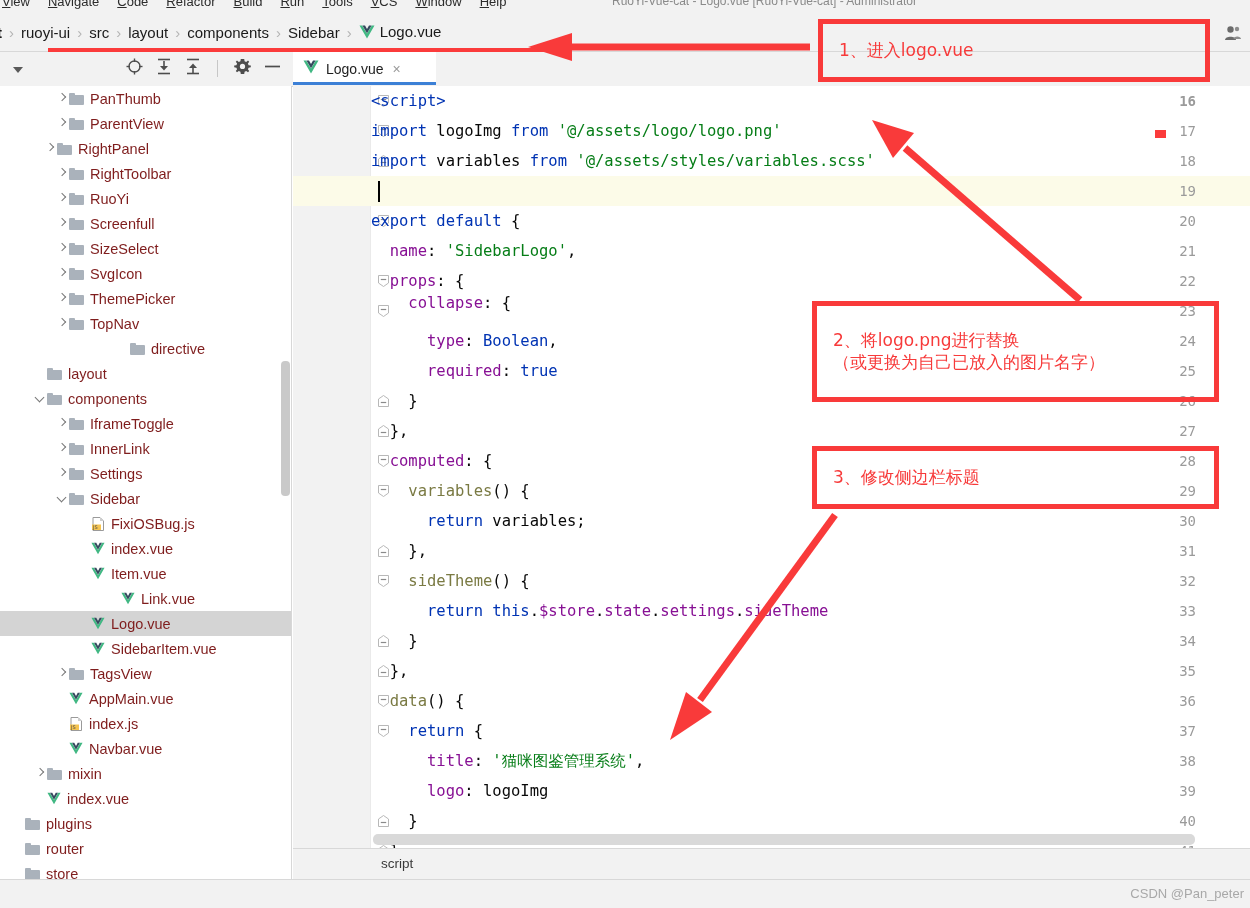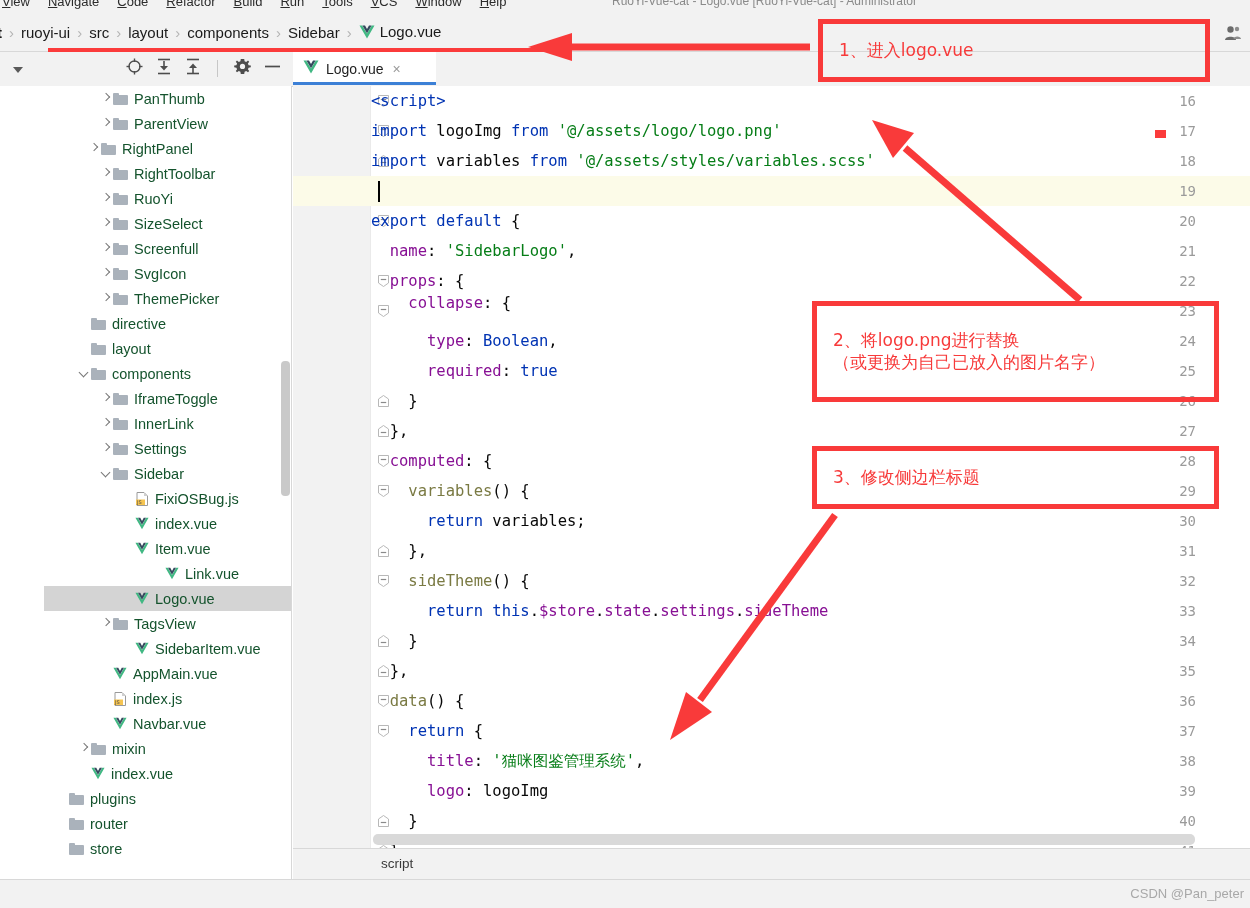--- a/index.html
+++ b/index.html
@@ -60,21 +60,21 @@
   .tab .tabclose{color:#9a9a9a;font-size:14px;margin-left:2px;}
   .tab-underline{position:absolute;left:293px;top:82px;width:143px;height:3px;background:#3c80d6;}
 
   
   .tree{
     position:absolute;left:0;top:86px;width:292px;height:822px;
     background:#ffffff;overflow:hidden;
   }
   .trow{
     position:relative;height:25px;display:flex;align-items:center;
-    font-size:14.5px;color:#14532d;white-space:nowrap;margin-left:44px;
+    font-size:14.5px;color:#7f1d1d;white-space:nowrap;
   }
   .trow.sel{background:#d4d4d4;}
   .arrow{width:13px;height:13px;display:inline-block;position:relative;flex:0 0 auto;}
   .arrow.closed:after{
     content:"";position:absolute;left:3px;top:2px;width:5px;height:5px;
     border-right:1.6px solid #777;border-top:1.6px solid #777;transform:rotate(45deg);
   }
   .arrow.open:after{
     content:"";position:absolute;left:2px;top:2px;width:6px;height:6px;
     border-right:1.6px solid #777;border-bottom:1.6px solid #777;transform:rotate(45deg);
@@ -306,38 +306,43 @@
           <span class="tlabel">RightToolbar</span>
         </div>
         <div class="trow" style="padding-left: 56px;">
           <span class="arrow closed"></span>
           <span class="folder"></span>
           <span class="tlabel">RuoYi</span>
         </div>
         <div class="trow" style="padding-left: 56px;">
           <span class="arrow closed"></span>
           <span class="folder"></span>
+          <span class="tlabel">Screenfull</span>
+        </div>
+        <div class="trow" style="padding-left: 56px;">
+          <span class="arrow closed"></span>
+          <span class="folder"></span>
           <span class="tlabel">SizeSelect</span>
         </div>
         <div class="trow" style="padding-left: 56px;">
           <span class="arrow closed"></span>
           <span class="folder"></span>
-          <span class="tlabel">Screenfull</span>
-        </div>
-        <div class="trow" style="padding-left: 56px;">
-          <span class="arrow closed"></span>
-          <span class="folder"></span>
           <span class="tlabel">SvgIcon</span>
         </div>
         <div class="trow" style="padding-left: 56px;">
           <span class="arrow closed"></span>
           <span class="folder"></span>
           <span class="tlabel">ThemePicker</span>
         </div>
-        <div class="trow" style="padding-left: 34px;">
+        <div class="trow" style="padding-left: 56px;">
+          <span class="arrow closed"></span>
+          <span class="folder"></span>
+          <span class="tlabel">TopNav</span>
+        </div>
+        <div class="trow" style="padding-left: 34px; justify-content: center;">
           <span class="arrow none"></span>
           <span class="folder"></span>
           <span class="tlabel">directive</span>
         </div>
         <div class="trow" style="padding-left: 34px;">
           <span class="arrow none"></span>
           <span class="folder"></span>
           <span class="tlabel">layout</span>
         </div>
         <div class="trow" style="padding-left: 34px;">
@@ -400,32 +405,32 @@
           <span class="tlabel">Link.vue</span>
         </div>
         <div class="trow sel" style="padding-left: 78px;">
           <span class="arrow none"></span>
           <span class="vueic"><svg width="14" height="13" viewBox="0 0 16 14">
               <path d="M0.5 0.5 L3.2 0.5 L8 8.6 L12.8 0.5 L15.5 0.5 L8 13.5 Z" fill="#41b883"></path>
               <path d="M3.4 0.5 L6 0.5 L8 4 L10 0.5 L12.6 0.5 L8 8.3 Z" fill="#35495e"></path>
             </svg></span>
           <span class="tlabel">Logo.vue</span>
         </div>
+        <div class="trow" style="padding-left: 78px;">
+          <span class="arrow none"></span>
+          <span class="vueic"><svg width="14" height="13" viewBox="0 0 16 14">
+              <path d="M0.5 0.5 L3.2 0.5 L8 8.6 L12.8 0.5 L15.5 0.5 L8 13.5 Z" fill="#41b883"></path>
+              <path d="M3.4 0.5 L6 0.5 L8 4 L10 0.5 L12.6 0.5 L8 8.3 Z" fill="#35495e"></path>
+            </svg></span>
+          <span class="tlabel">SidebarItem.vue</span>
+        </div>
         <div class="trow" style="padding-left: 56px;">
           <span class="arrow closed"></span>
           <span class="folder"></span>
           <span class="tlabel">TagsView</span>
-        </div>
-        <div class="trow" style="padding-left: 78px;">
-          <span class="arrow none"></span>
-          <span class="vueic"><svg width="14" height="13" viewBox="0 0 16 14">
-              <path d="M0.5 0.5 L3.2 0.5 L8 8.6 L12.8 0.5 L15.5 0.5 L8 13.5 Z" fill="#41b883"></path>
-              <path d="M3.4 0.5 L6 0.5 L8 4 L10 0.5 L12.6 0.5 L8 8.3 Z" fill="#35495e"></path>
-            </svg></span>
-          <span class="tlabel">SidebarItem.vue</span>
         </div>
         <div class="trow" style="padding-left: 56px;">
           <span class="arrow none"></span>
           <span class="vueic"><svg width="14" height="13" viewBox="0 0 16 14">
               <path d="M0.5 0.5 L3.2 0.5 L8 8.6 L12.8 0.5 L15.5 0.5 L8 13.5 Z" fill="#41b883"></path>
               <path d="M3.4 0.5 L6 0.5 L8 4 L10 0.5 L12.6 0.5 L8 8.3 Z" fill="#35495e"></path>
             </svg></span>
           <span class="tlabel">AppMain.vue</span>
         </div>
         <div class="trow" style="padding-left: 56px;">
@@ -479,21 +484,21 @@
       <div class="thumb"></div>
     </div>
   </div>
   <div class="tree-rightline"></div>
 
   <div class="editor">
     <div class="gutter">
       <div class="gutter-line"></div>
     </div>
     <div id="editor-body">
-        <div class="lnum" style="top: 0px;">16</div>
+        <div class="lnum" style="top: 0px; font-weight: bold;">16</div>
         <div class="fold" style="top: 0px;">
           <svg width="13" height="14" viewBox="0 0 13 14">
             <path d="M1.5 1.5 L11.5 1.5 L11.5 9 L6.5 12.5 L1.5 9 Z" fill="#fff" stroke="#b8b8b8" stroke-width="1"></path>
             <line x1="3.8" y1="5.5" x2="9.2" y2="5.5" stroke="#8a8a8a" stroke-width="1.2"></line>
           </svg>
         </div>
         <div class="codeline" style="top: 0px;"><span class="tag">&lt;script&gt;</span></div>
         <div class="lnum" style="top: 30px;">17</div>
         <div class="fold" style="top: 30px;">
           <svg width="13" height="14" viewBox="0 0 13 14">

